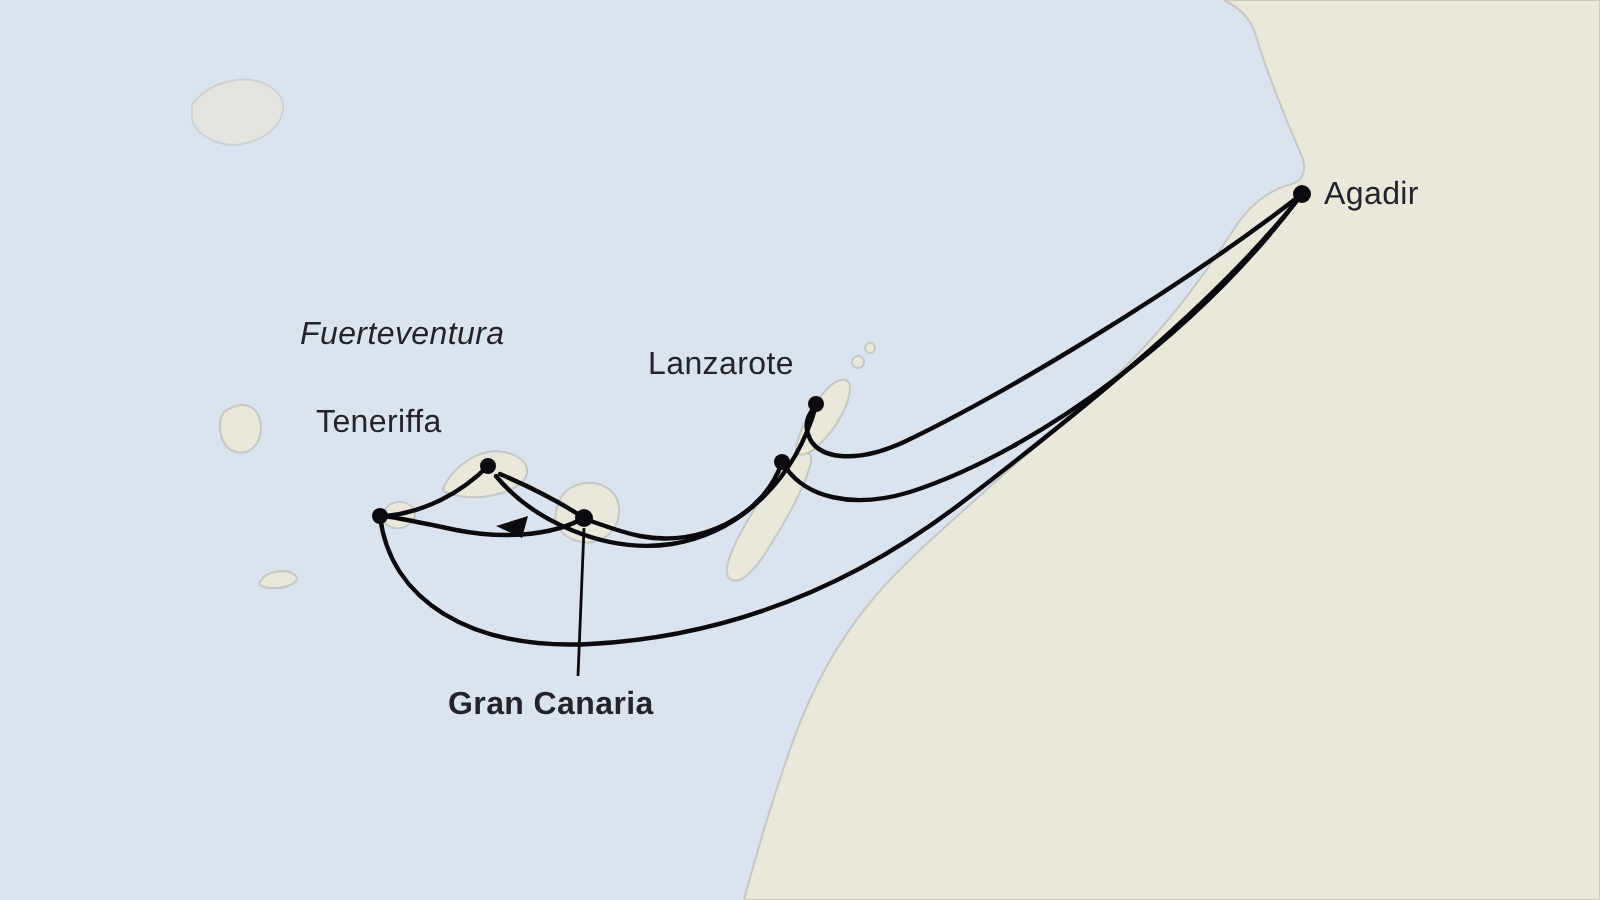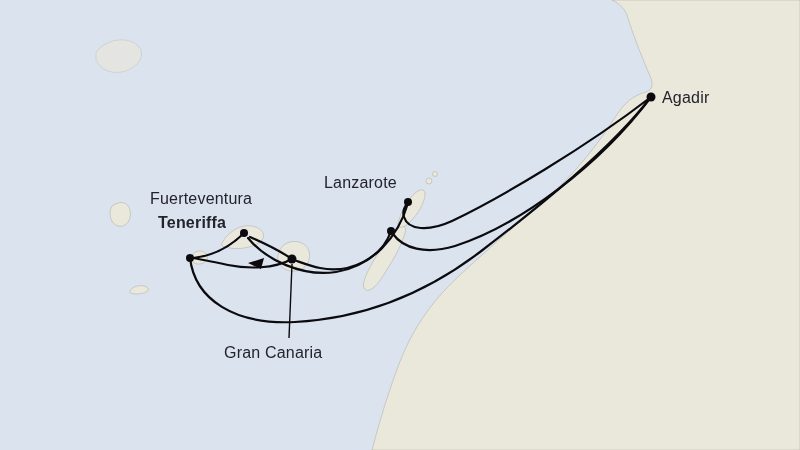--- a/index.html
+++ b/index.html
@@ -31,21 +31,21 @@
   }
   .dot { fill: var(--color-route, #0b0b0f); }
   .arrow { fill: var(--color-route, #0b0b0f); }
   .port-label {
     position: absolute;
     font-size: 16px; line-height: 19px;
     color: var(--color-text, #23232c);
     letter-spacing: 0.2px;
     white-space: nowrap;
   }
-  .port-label.bold { font-weight: 400; }
+  .port-label.bold { font-weight: 700; }
 </style>
 </head>
 <body>
 
 <div class="map">
 
   <svg width="800" height="450" viewBox="0 0 800 450">
 
     <path class="land" d="M 612 0 L 800 0 L 800 450 L 372 450
          C 380 420, 386 400, 396 372
@@ -100,22 +100,22 @@
     <circle class="dot" cx="651" cy="97" r="4.5"></circle>
     <circle class="dot" cx="408" cy="202" r="4"></circle>
     <circle class="dot" cx="391" cy="231" r="4"></circle>
     <circle class="dot" cx="244" cy="233" r="4"></circle>
     <circle class="dot" cx="190" cy="258" r="4"></circle>
     <circle class="dot" cx="292" cy="259" r="4.5"></circle>
   </svg>
 
   <div class="port-label" style="left:662px; top:88px;">Agadir</div>
 
-  <div class="port-label" style="left:150px; top:189px;">Fuerteventura</div>
+  <div class="port-label" style="left:150px; top:158px;font-style:italic;">Fuerteventura</div>
 
   <div class="port-label" style="left:324px; top:173px;">Lanzarote</div>
 
-  <div class="port-label" style="left:158px; top:213px;font-weight:bold;">Teneriffa</div>
+  <div class="port-label" style="left:158px; top:202px;">Teneriffa</div>
 
 
   <div class="port-label bold" style="left:224px; top:343px;">Gran Canaria</div>
 
 </div>
 
 </body></html>

